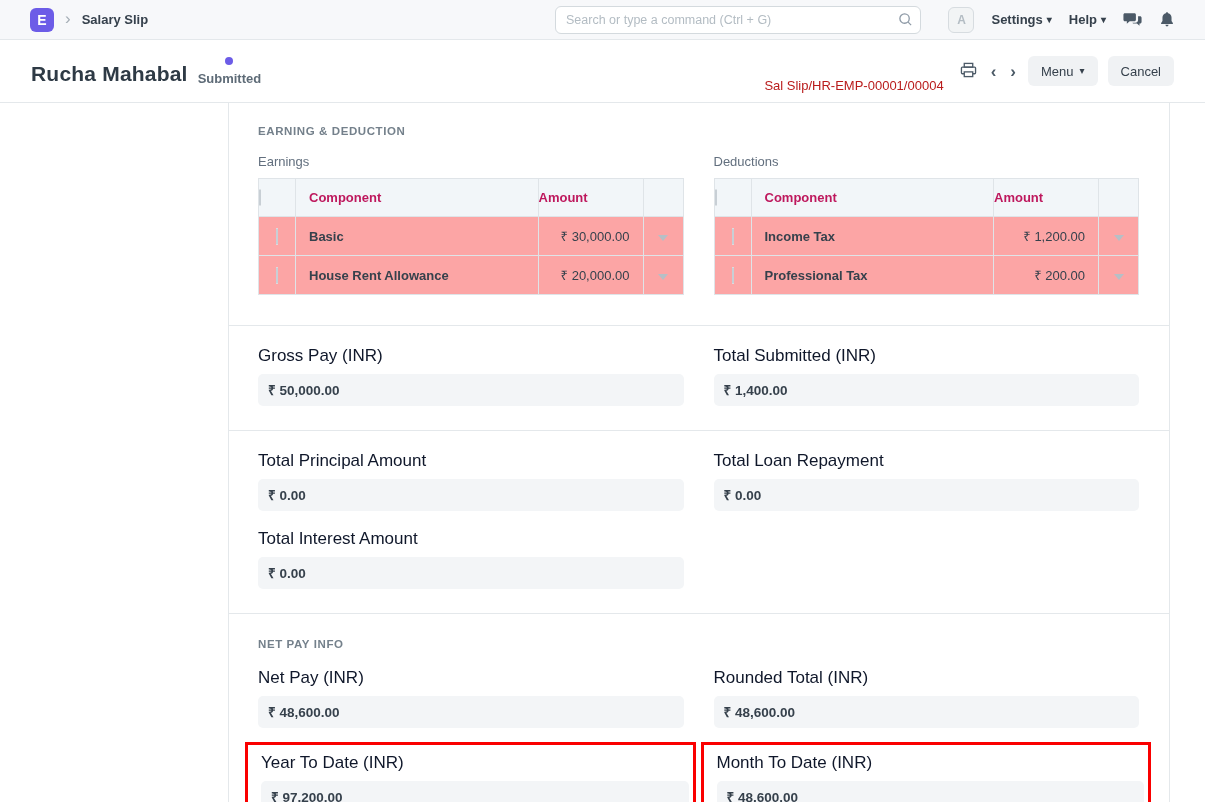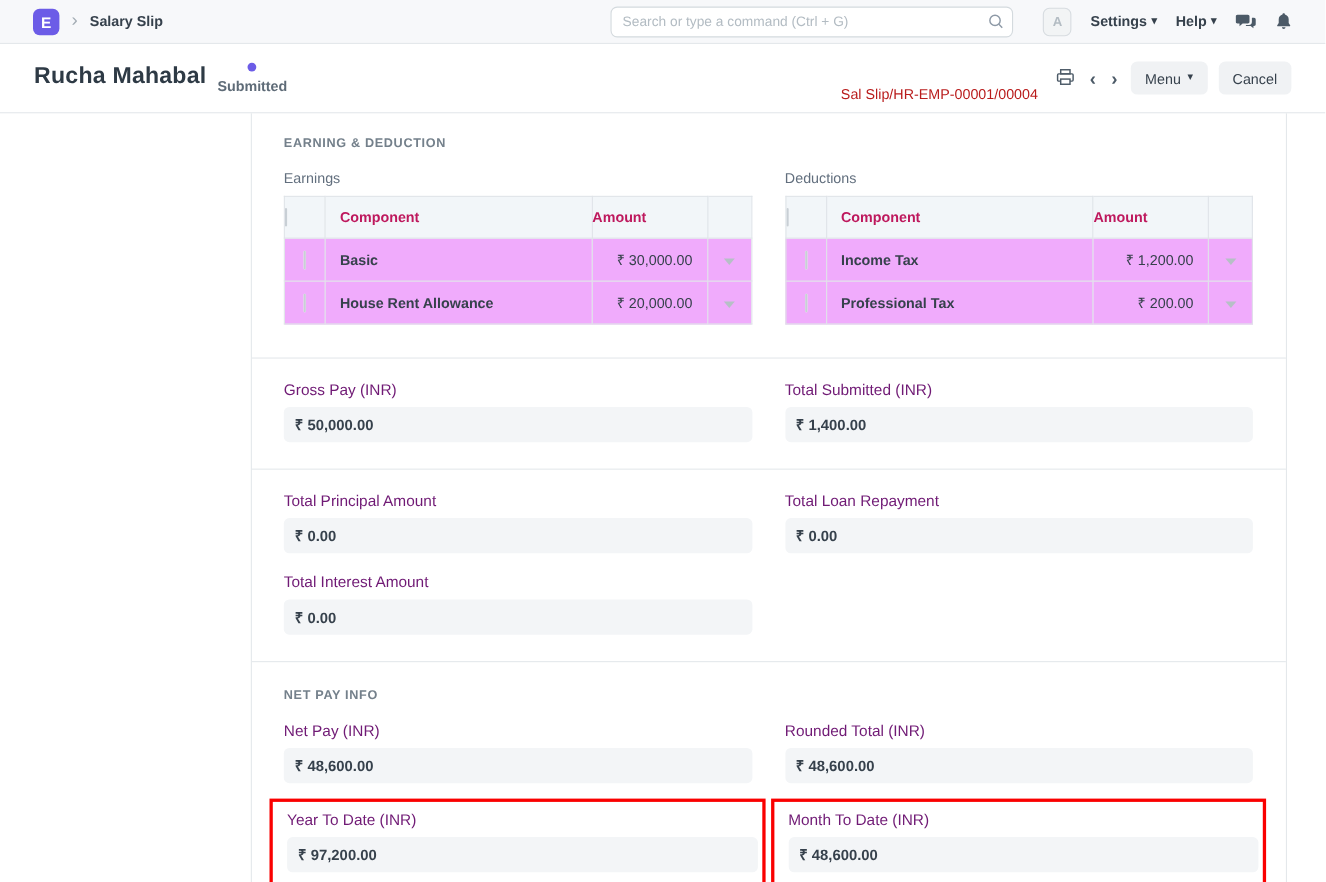--- a/index.html
+++ b/index.html
@@ -26,21 +26,21 @@
     background:#f2f4f5; color:#b3bcc3; font-size:12px; font-weight:700;
     display:flex; align-items:center; justify-content:center; cursor:pointer; }
   .nav-item { font-size:13px; font-weight:700; color:#36414c; cursor:pointer;
     display:flex; align-items:center; gap:4px; }
   .caret { font-size:10px; color:#36414c; line-height:1; }
   .nav-ic { cursor:pointer; display:flex; align-items:center; }
 
   
   .page-head { height:63px; background:#fff; border-bottom:1px solid #e4e8eb;
     display:flex; align-items:center; justify-content:space-between; padding:0 31px; }
-  .title-group { display:flex; align-items:flex-start; gap:10px; }
+  .title-group { display:flex; align-items:flex-end; gap:10px; }
   .page-title { font-size:21px; font-weight:700; color:#2e3a45; letter-spacing:.2px; }
   .status { display:flex; align-items:center; gap:6px;flex-direction:column; }
   .status-dot { width:8px; height:8px; border-radius:50%; background:#6c5ce7; }
   .status-text { font-size:13px; font-weight:700; color:#5e6b77; }
   .head-actions { display:flex; align-items:center; gap:10px; }
   .doc-id { font-size:13px; color:#b91c1c; margin-right:4px;margin-top:28px; }
   .icon-btn { background:none; border:none; cursor:pointer; padding:2px;
     display:flex; align-items:center; }
   .chev-btn { background:none; border:none; cursor:pointer; font-size:17px;
     font-weight:700; color:#4c5a67; padding:0 2px; line-height:1; }
@@ -57,35 +57,35 @@
   .section-heading { font-size:11.5px; font-weight:600; letter-spacing:.6px;
     color:#74808b; text-transform:uppercase; }
   .two-col { display:grid; grid-template-columns:1fr 1fr; column-gap:30px; }
 
   
   .grid-label { font-size:13px; color:#626f7e; margin:17px 0 9px; }
   table.grid { width:100%; border-collapse:collapse; font-size:13px; table-layout:fixed; }
   table.grid th, table.grid td { border:1px solid #dfe4e8; }
   table.grid thead th { background:#f2f6f9; color:#be185d; font-weight:700;
     height:38px; text-align:left; }
-  table.grid td { height:39px; background:#f0abfc; }
+  table.grid td { height:39px; background:#fca5a5; }
   .col-check { width:37px; }
   .col-amt { width:105px; }
   .col-dd { width:40px; }
   .cell-comp { padding-left:13px; font-weight:700; color:#36414c; }
   .cell-amt { padding-right:13px; text-align:right; color:#36414c; }
   th.cell-amt { color:#8d99a6; }
   .checkbox { width:14px; height:14px; border:1px solid #c8cfd5; border-radius:3px;
     background:#fff; margin:0 auto; cursor:pointer; }
   td.center, th.center { text-align:center; }
   .dd-tri { display:inline-block; width:0; height:0; border-left:5px solid transparent;
     border-right:5px solid transparent; border-top:6px solid #b6bfc6; cursor:pointer; }
 
   
-  .field-label { font-size:14px; color:#701a75; margin-bottom:8px; }
+  .field-label { font-size:17px; color:#0f172a; margin-bottom:8px; }
   .field-value { background:#f3f5f7; border-radius:5px; padding:7px 10px;
     font-size:13.5px; font-weight:700; color:#36414c; min-height:30px; }
 
   .sec-totals { padding-top:20px; padding-bottom:24px; }
   .sec-loan { padding-top:20px; padding-bottom:24px; }
   .loan-row2 { margin-top:18px; }
   .sec-net { padding-top:24px; }
   .sec-earn { padding-top:22px; padding-bottom:30px; }
   .net-row1 { margin-top:18px; }
 

